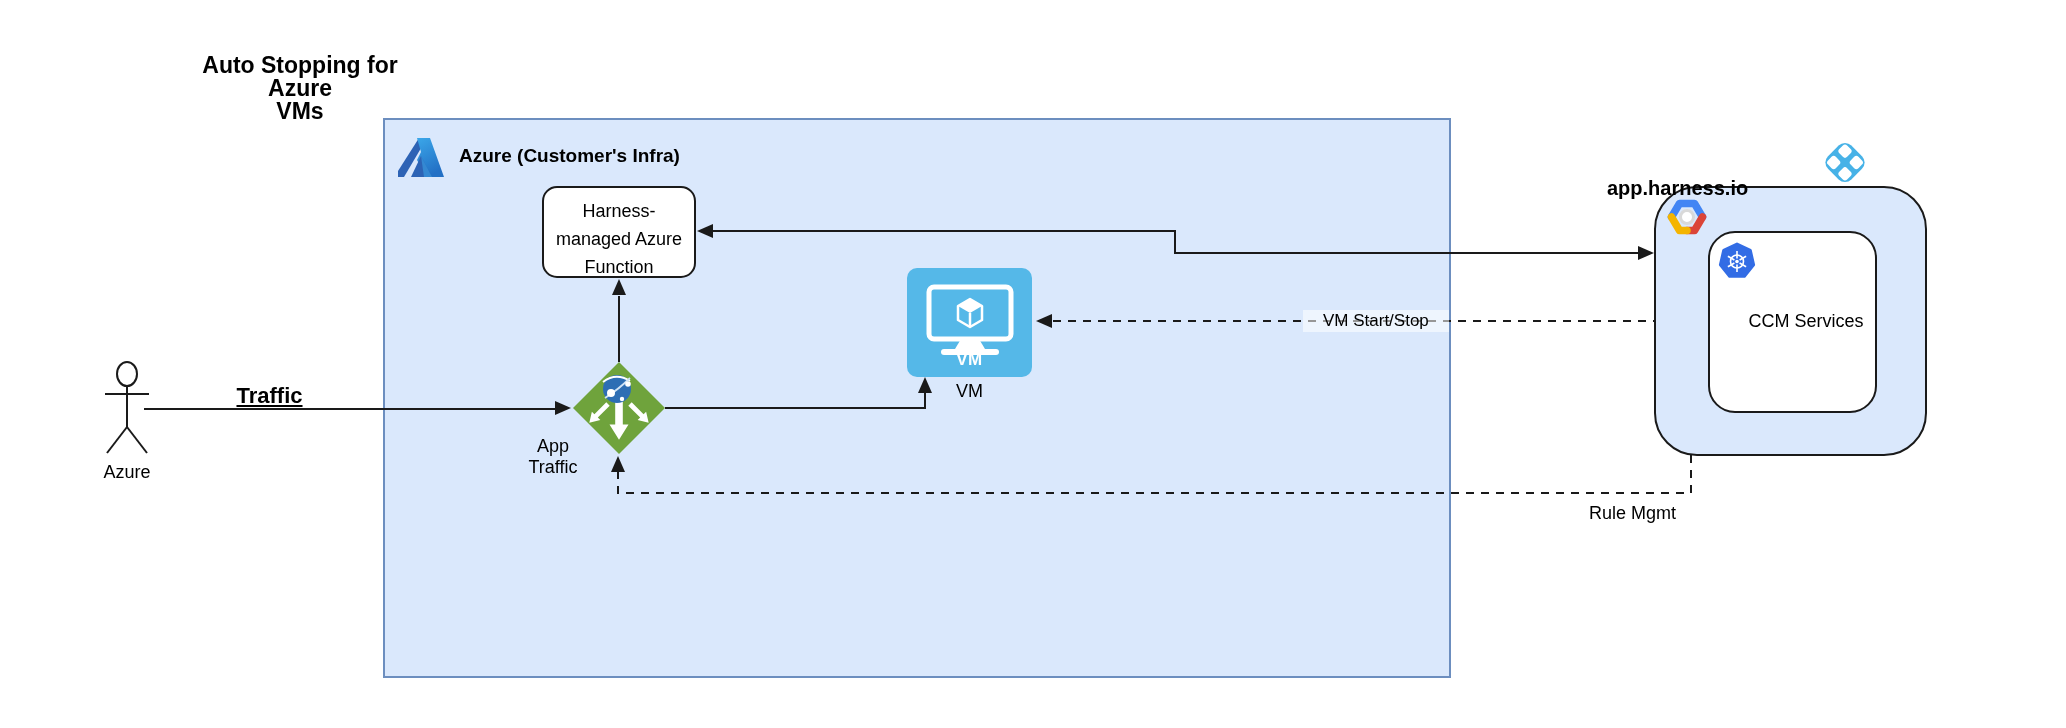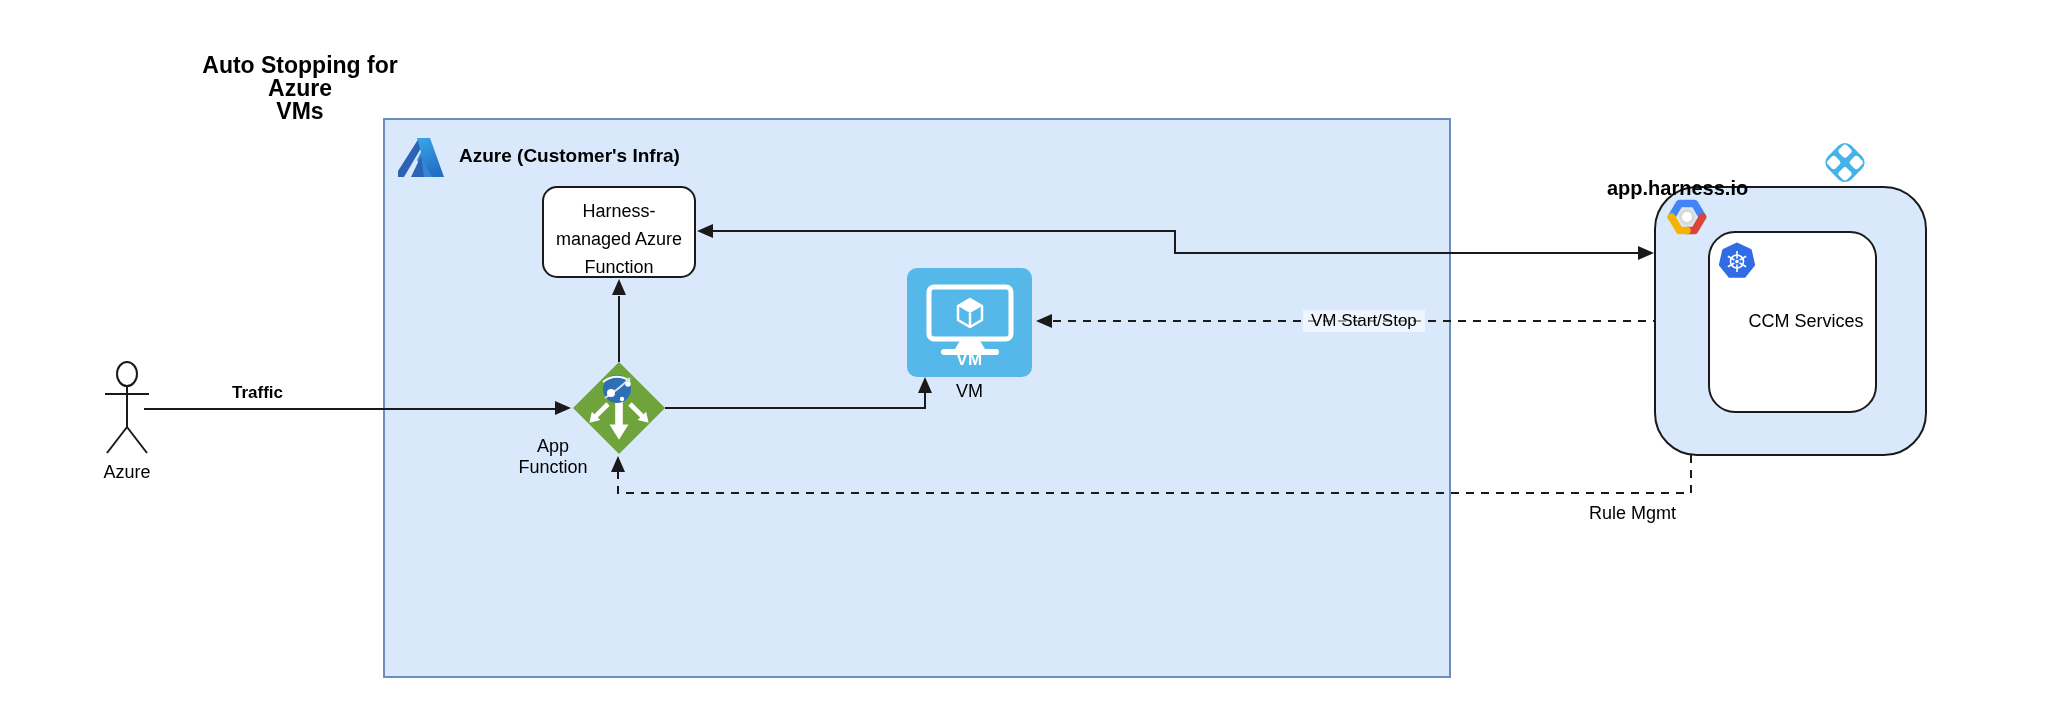--- a/index.html
+++ b/index.html
@@ -17,22 +17,22 @@
   .nowrap { white-space:nowrap;text-align:right; }
   .b { font-weight:bold; }
 
   .title-lbl      { left:168px;  top:54px;  width:264px; font-size:23px; line-height:23px; }
   .azure-lbl      { left:459px;  top:145px; font-size:19px; }
   .function-lbl   { left:544px;  top:197px; width:150px; font-size:18px; line-height:28px; }
   .gateway-lbl    { left:513px;  top:436px; width:80px;  font-size:18px; line-height:21px; }
   .vm-icon-text   { left:907px;  top:350px; width:125px; font-size:17px; color:#ffffff; letter-spacing:0.5px; }
   .vm-lbl         { left:907px;  top:381px; width:125px; font-size:18px; }
   .actor-lbl      { left:90px;   top:462px; width:74px;  font-size:18px; }
-  .traffic-lbl    { left:210px;  top:383px; width:95px;  font-size:17px; }
-  .vmss-lbl       { left:1303px; top:310px; font-size:17px; background:rgba(255,255,255,0.55); padding:1px 8px; }
+  .traffic-lbl    { left:222px;  top:383px; width:95px;  font-size:22px;text-decoration:underline; }
+  .vmss-lbl       { left:1303px; top:310px; font-size:17px; background:rgba(255,255,255,0.55); padding:1px 20px; }
   .rule-lbl       { left:1589px; top:503px; font-size:18px; }
   .harness-lbl    { left:1607px; top:148px; font-size:20px;margin-top:28px; }
   .ccm-lbl        { left:1710px; top:311px; width:192px; font-size:18px; }
 </style>
 </head>
 <body>
 
 <div class="canvas">
 
   <svg class="diagram-svg" viewBox="0 0 2066 728">
@@ -147,21 +147,21 @@
 
   <div class="lbl title-lbl b center pre">Auto Stopping for Azure
 VMs</div>
 
   <div class="lbl azure-lbl b nowrap">Azure (Customer's Infra)</div>
 
   <div class="lbl function-lbl center pre">Harness-
 managed Azure
 Function</div>
 
-  <div class="lbl gateway-lbl center">App Function</div>
+  <div class="lbl gateway-lbl center">App Traffic</div>
 
   <div class="lbl vm-icon-text b center">VM</div>
 
   <div class="lbl vm-lbl center">VM</div>
 
   <div class="lbl actor-lbl center">Azure</div>
 
   <div class="lbl traffic-lbl b center">Traffic</div>
 
   <div class="lbl vmss-lbl nowrap">VM Start/Stop</div>

